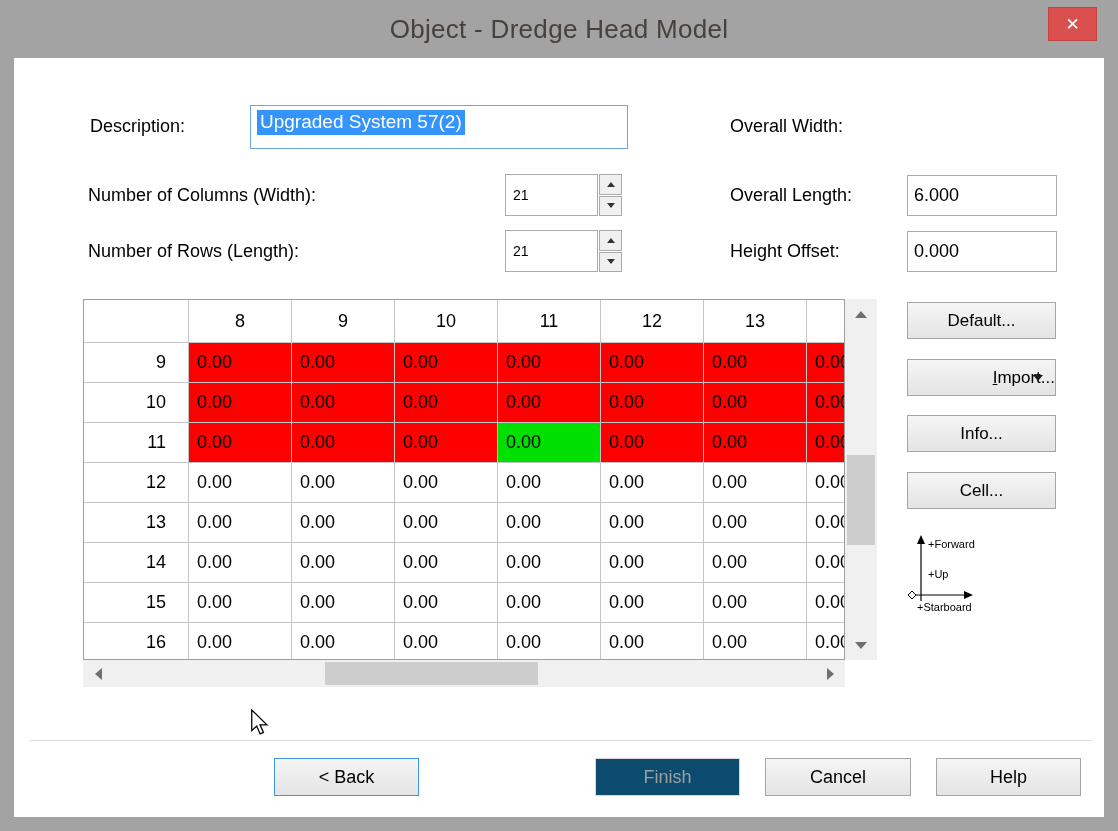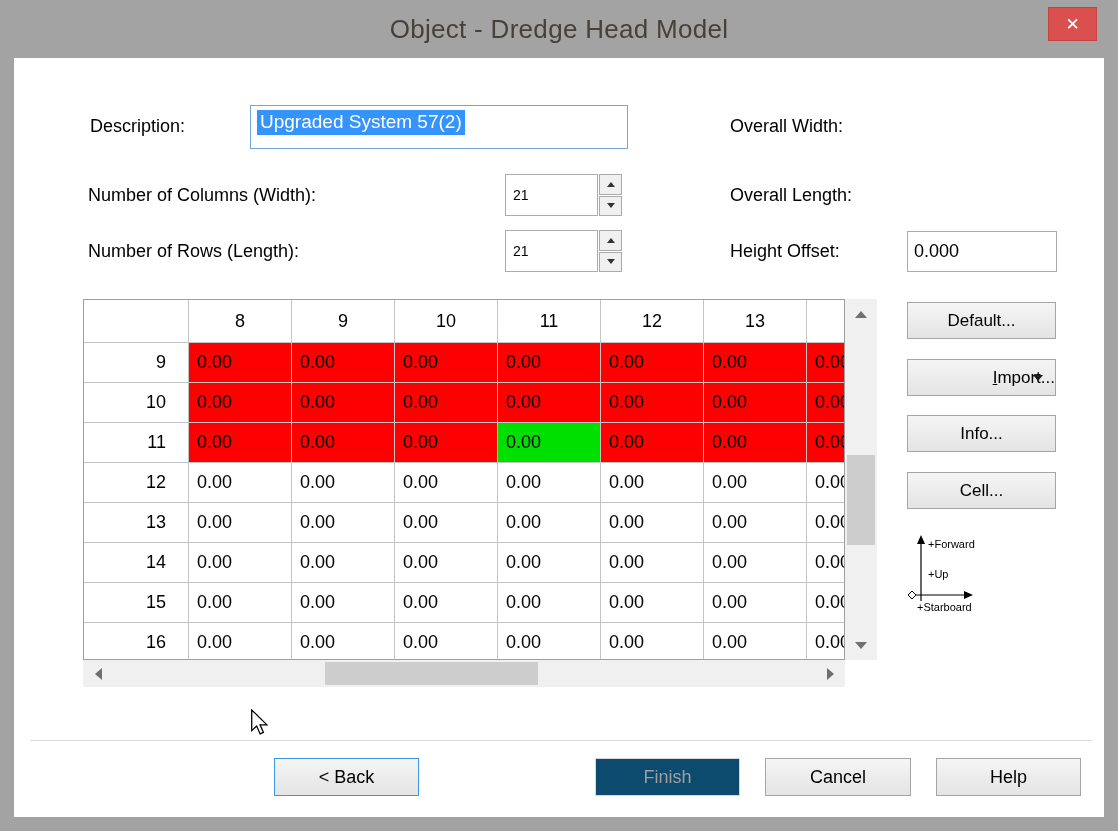--- a/index.html
+++ b/index.html
@@ -120,20 +120,23 @@
         </div>
       <div class="spinbtn">
           <span class="tri down"></span>
         </div>
     </div>
   </div>
 
   <div class="lbl" style="left:730px;top:116px">Overall Width:</div>
 
   <div class="lbl" style="left:730px;top:185px">Overall Length:</div>
+  <div class="textbox" style="left:907px;top:175px;width:150px;height:41px">
+    <span>6.000</span>
+  </div>
 
   <div class="lbl" style="left:730px;top:241px">Height Offset:</div>
   <div class="textbox" style="left:907px;top:231px;width:150px;height:41px">
     <span>0.000</span>
   </div>
 
   <div class="grid-wrap">
     <div class="grid-area">
         <div class="grow header">
           <div class="gcell corner"></div>

